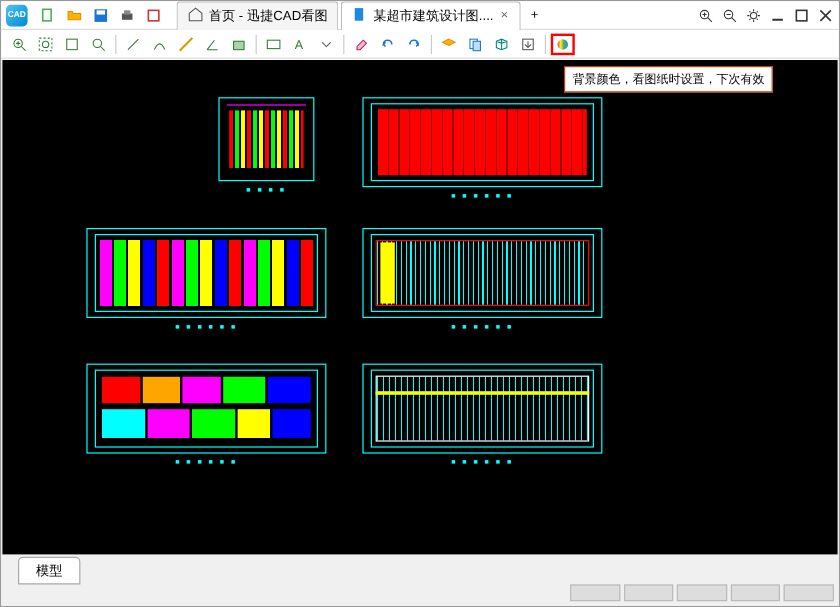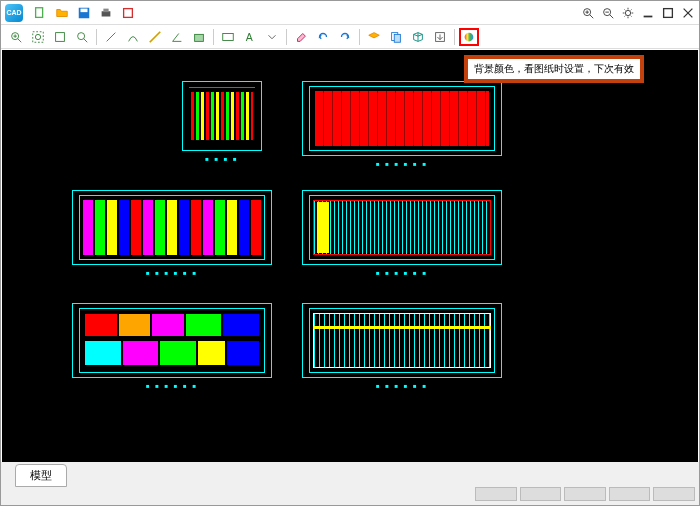--- a/index.html
+++ b/index.html
@@ -13,21 +13,21 @@
   .tab.active { background: #fff; }
   .tab-close { width: 10px; height: 10px; display: inline-flex; align-items: center; justify-content: center; font-size: 11px; color: #666; cursor: pointer;}
   .win-controls { display: flex; gap: 6px; margin-left: auto; align-items: center;}
   .win-btn { width: 14px; height: 14px; cursor: pointer; display: flex; align-items: center; justify-content: center; color: #555;}
   
   .toolbar { height: 24px; background: #fff; display: flex; align-items: center; padding: 0 4px; border-bottom: 1px solid #ddd; }
   .tool-btn { width: 20px; height: 18px; margin: 0 1px; cursor: pointer; display: inline-flex; align-items: center; justify-content: center; color: #2e7d32; }
   .sep { width: 1px; height: 16px; background: #ccc; margin: 0 3px; }
   .highlight-btn { border: 2px solid #f00; }
   
-  .tooltip { position: absolute; top: 54px; right: 55px; background: #fff; border: 4px solid #c2410c; padding: 3px 6px; font-size: 10px; z-index: 10; }
+  .tooltip { position: absolute; top: 54px; right: 55px; background: #fff; border: 1px solid #c2410c; padding: 3px 6px; font-size: 10px; z-index: 10; }
   
   .canvas { position: absolute; top: 49px; left: 1px; right: 1px; bottom: 34px; background: #000; overflow: hidden; }
   
   .plan { position: absolute; border: 1px solid #0ff; }
   .plan::after { content: attr(data-caption); position: absolute; bottom: -12px; left: 50%; transform: translateX(-50%); color: #0ff; font-size: 6px; white-space: nowrap; letter-spacing: 2px;}
   
   
   .p1 { top: 31px; left: 180px; width: 80px; height: 70px; }
   .p2 { top: 31px; left: 300px; width: 200px; height: 75px; }
   .p3 { top: 140px; left: 70px; width: 200px; height: 75px; }
@@ -70,20 +70,38 @@
         <rect x="3" y="6" width="10" height="6" fill="#555"></rect>
         <rect x="5" y="3" width="6" height="4" fill="#888"></rect>
       </svg>
     </span>
   <span class="tb-icon">
       <svg viewBox="0 0 16 16">
         <rect x="3" y="3" width="10" height="10" fill="none" stroke="#d32f2f" stroke-width="1.5"></rect>
       </svg>
     </span>
 
+  <div class="tabs">
+    <div class="tab">
+      <span><svg width="12" height="12" viewBox="0 0 16 16">
+            <path d="M8 2l6 5v7H2V7z" fill="none" stroke="#555"></path>
+          </svg></span>
+      <span>首页 - 迅捷CAD看图</span>
+    </div>
+    <div class="tab active">
+      <span><svg width="12" height="12" viewBox="0 0 16 16">
+            <rect x="3" y="2" width="8" height="12" fill="#1e88e5"></rect>
+          </svg></span>
+      <span>某超市建筑设计图....</span>
+      <span class="tab-close">×</span>
+    </div>
+    <div class="tab" style="border:none;background:none;padding:3px 6px">
+      <span>+</span>
+    </div>
+  </div>
 
   <div class="win-controls">
     <span class="win-btn">
         <svg viewBox="0 0 16 16">
           <circle cx="7" cy="7" r="4" fill="none" stroke="#333"></circle>
           <line x1="10" y1="10" x2="14" y2="14" stroke="#333"></line>
           <line x1="5" y1="7" x2="9" y2="7" stroke="#333"></line>
           <line x1="7" y1="5" x2="7" y2="9" stroke="#333"></line>
         </svg>
       </span>

